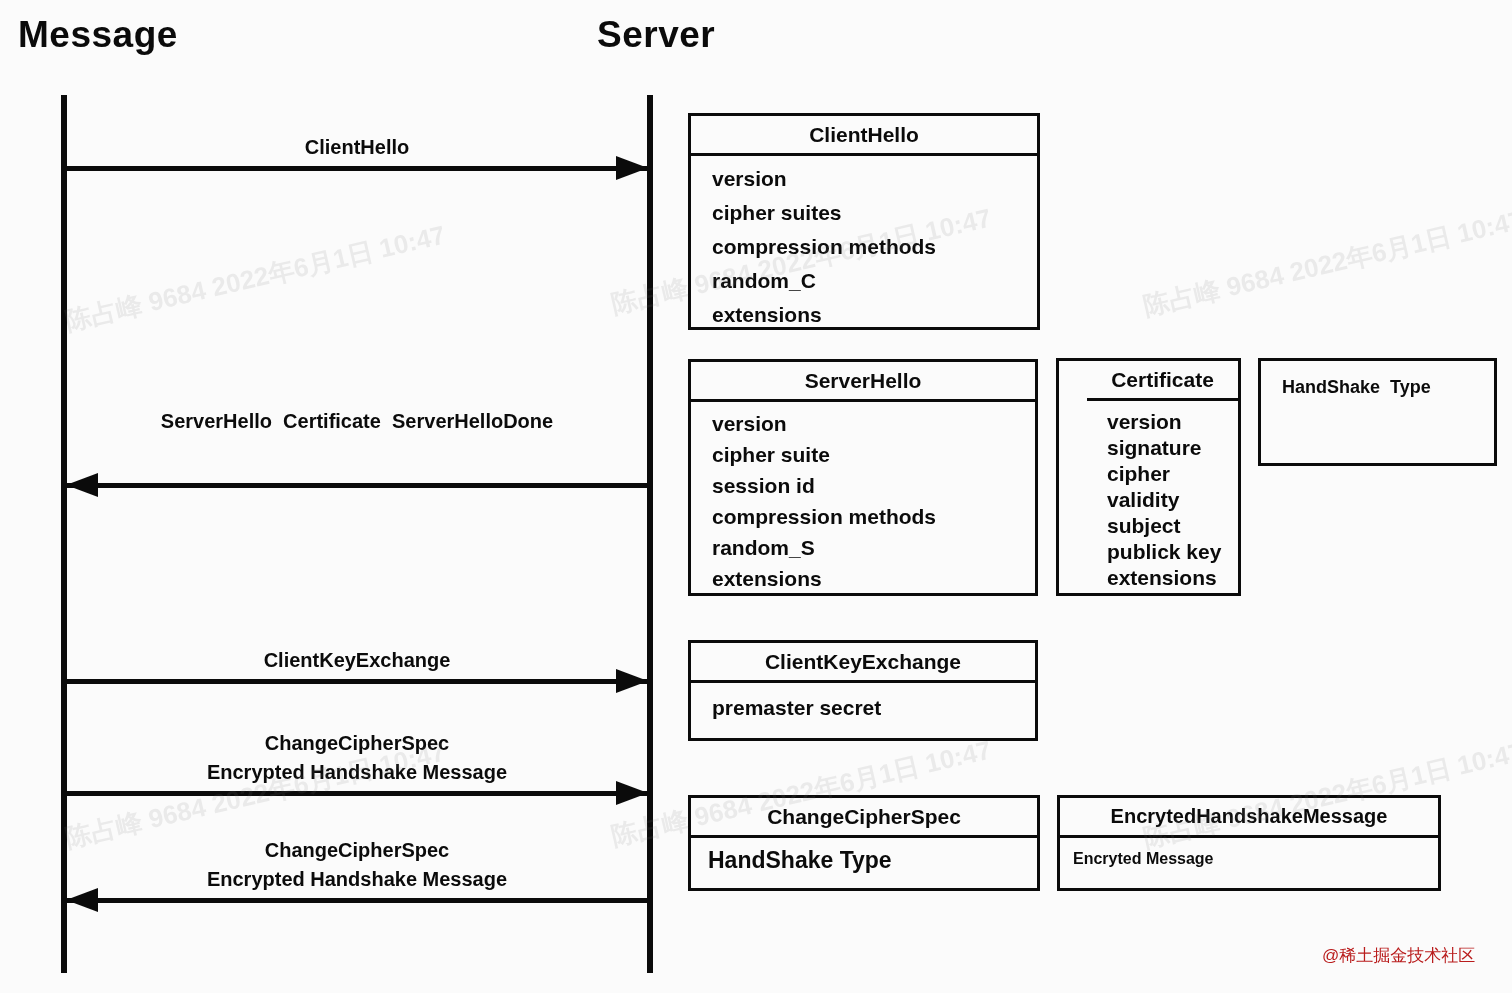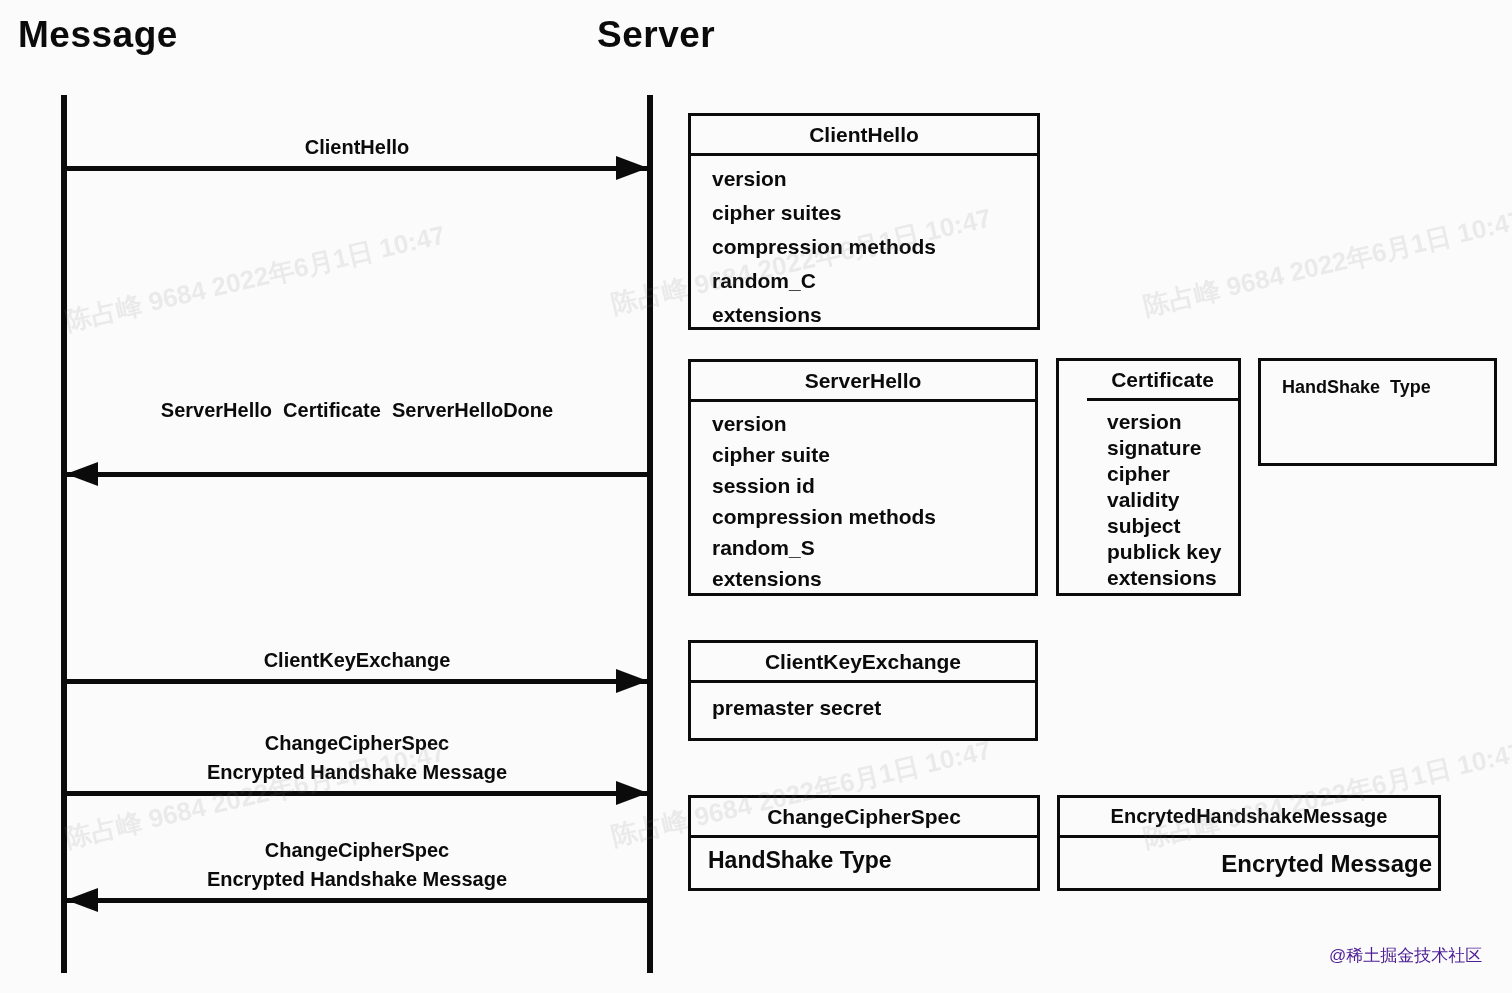--- a/index.html
+++ b/index.html
@@ -45,54 +45,54 @@
   .box-certificate .field { line-height:26px; }
   .box-serverhellodone   { left:1258px; top:358px; width:239px; height:108px; }
   .box-serverhellodone .box-title { font-size:20px; }
   .box-serverhellodone .box-body { font-size:18px; padding-top:16px; }
   .box-clientkeyexchange { left:688px; top:640px; width:350px; height:101px; }
   .box-clientkeyexchange .box-body { padding-top:13px; }
   .box-changecipherspec  { left:688px; top:795px; width:352px; height:96px; }
   .box-changecipherspec .box-body { font-size:23px; padding-top:9px; padding-left:17px; }
   .box-encrytedhsm       { left:1057px; top:795px; width:384px; height:96px; }
   .box-encrytedhsm .box-title { font-size:20px; }
-  .box-encrytedhsm .box-body { font-size:24px; padding-top:12px; padding-left:13px;text-align:right; }
+  .box-encrytedhsm .box-body { font-size:16px; padding-top:12px; padding-left:13px; }
 
   
   .wm { position:absolute; font-size:26px; font-weight:bold; color:rgba(120,120,120,0.13);
         white-space:pre; transform:rotate(-13deg); transform-origin:0 0; pointer-events:none; z-index:5; }
   .wm1 { left:62px;   top:305px; }
   .wm2 { left:608px;  top:288px; }
   .wm3 { left:1140px; top:290px; }
   .wm4 { left:62px;   top:822px; }
   .wm5 { left:608px;  top:820px; }
   .wm6 { left:1140px; top:822px; }
 
   .credit { position:absolute; left:1322px; top:944px; font-size:17px; font-weight:normal;
-            color:#4c1d95; white-space:pre;margin-left:7px; }
+            color:#b91c1c; white-space:pre; }
 </style>
 </head>
 <body>
 
 <div class="stage">
 
   <div class="actor-title actor-client">Message</div>
   <div class="actor-title actor-server">Server</div>
 
   <div class="lifeline lifeline-client"></div>
   <div class="lifeline lifeline-server"></div>
 
   <div class="msg" style="top:133px;">
     <div class="msg-label">ClientHello</div>
     <div class="msg-line">
       <div class="head head-right"></div>
     </div>
   </div>
 
-  <div class="msg" style="top:396px;gap:43px;">
+  <div class="msg" style="top:407px;gap:43px;">
     <div class="msg-label">ServerHello  Certificate  ServerHelloDone</div>
     <div class="msg-line">
       <div class="head head-left"></div>
     </div>
   </div>
 
   <div class="msg" style="top:646px;">
     <div class="msg-label">ClientKeyExchange</div>
     <div class="msg-line">
       <div class="head head-right"></div>

